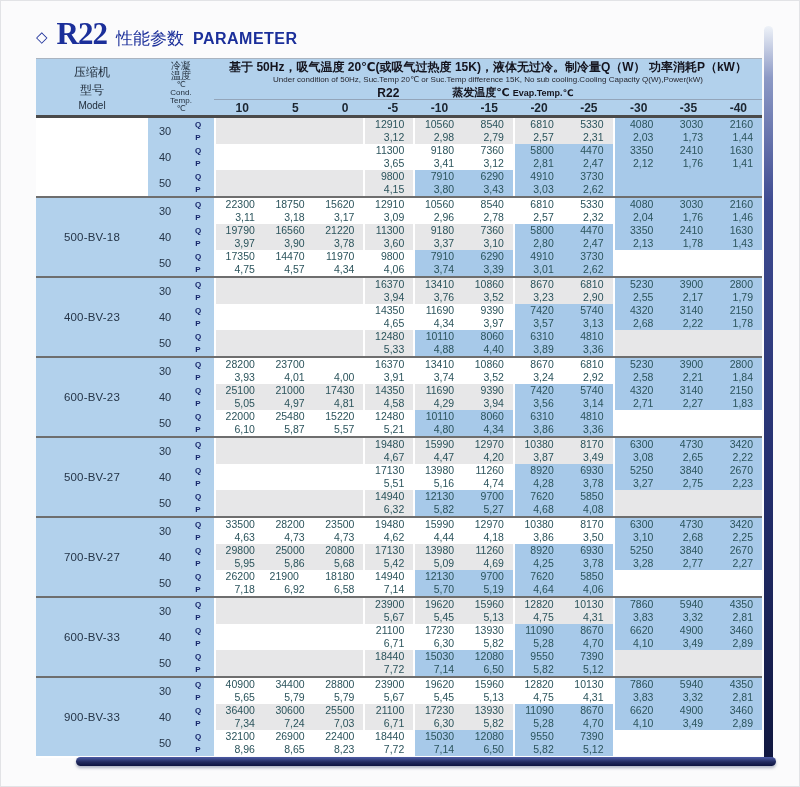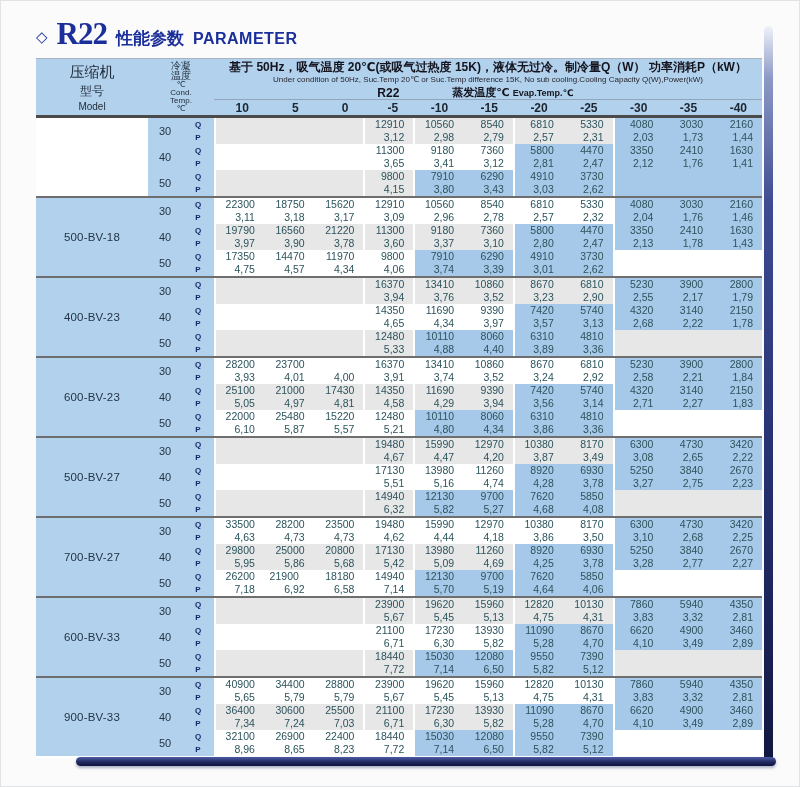--- a/index.html
+++ b/index.html
@@ -3,29 +3,29 @@
 <meta charset="utf-8">
 <style>
   * { box-sizing: border-box; margin: 0; padding: 0; }
   body { background:#e9eaec; font-family:"Liberation Sans","DejaVu Sans",sans-serif; }
   .page { position:relative; width:800px; height:787px; background:#fbfbfc; overflow:hidden;
           box-shadow: inset 0 0 0 1px #e2e3e6; }
   .title { position:absolute; left:36px; top:16px; display:flex; align-items:baseline; gap:9px;
            color:var(--navy); }
   .title .diamond { font-size:15px; transform:translateY(-2px); }
   .title .r22 { font-size:31px; font-weight:bold; letter-spacing:-1px; font-family:"Liberation Serif","DejaVu Serif",serif; }
-  .title .cn  { font-size:17px; font-weight:bold; }
+  .title .cn  { font-size:17px; font-weight:normal; }
   .title .en  { font-size:16px; font-weight:bold; letter-spacing:.5px; }
 
   .tbl { position:absolute; left:36px; top:58px; width:726px; }
   .thead { display:grid; grid-template-columns:112px 34px 32px repeat(11,1fr);
            height:60px; background:var(--panel); border-bottom:3px solid #4a4a4a;
            border-top:1px solid #aab4c0; }
   .h-model { grid-column:1; display:flex; flex-direction:column; align-items:center; justify-content:center; gap:1px; color:#222f3d; }
-  .h-model .l1 { font-size:15px; } .h-model .l2 { font-size:12px; } .h-model .l3 { font-size:10px; }
+  .h-model .l1 { font-size:12px; } .h-model .l2 { font-size:12px; } .h-model .l3 { font-size:10px; }
   .h-cond { grid-column:2/4; display:flex; flex-direction:column; align-items:center; justify-content:center; color:#222f3d; }
   .h-cond .c1 { font-size:10px; line-height:10px; }
   .h-cond .c2 { font-size:8px;  line-height:8px; }
   .thead-right { grid-column:4/15; display:flex; flex-direction:column; }
   .cond-cn { height:16px; line-height:17px; text-align:center; font-weight:bold; font-size:12px; color:#14141e; white-space:nowrap; }
   .cond-en { height:10px; line-height:9px; text-align:center; font-size:8px; color:#26262e; white-space:nowrap; }
   .evap-row { height:15px; display:grid; grid-template-columns:repeat(11,1fr); border-bottom:1px solid #93a5ba; align-items:center; }
   .evap-r22 { grid-column:4; text-align:center; font-weight:bold; font-size:12px; color:#14141e; }
   .evap-lbl { grid-column:5/9; display:flex; align-items:baseline; justify-content:center; gap:3px; color:#14141e; white-space:nowrap; }
   .evap-lbl .cjk { font-size:11px; font-weight:bold; }

